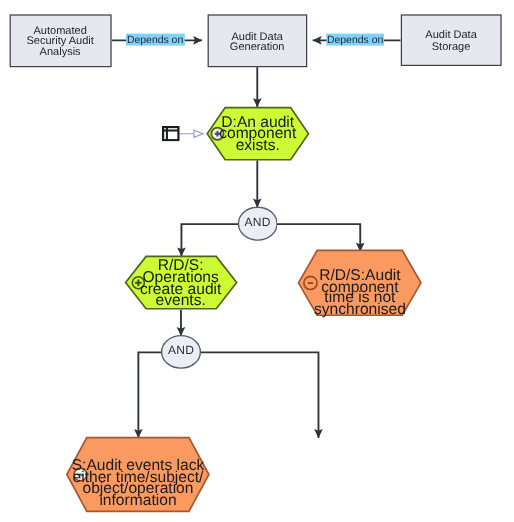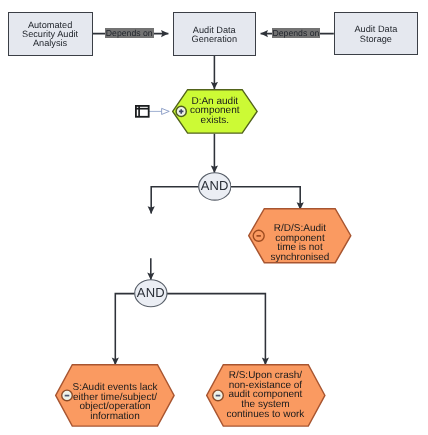--- a/index.html
+++ b/index.html
@@ -16,32 +16,32 @@
 
   .box{background:#e5e8ef;border:1.4px solid #3b3f46;
        display:flex;align-items:center;justify-content:center;}
   .box .txt{font-size:9.2px;line-height:9.1px;color:#22262d;text-align:center;
             white-space:pre;position:relative;top:1px;}
 
   .hexwrap{position:absolute;}
   .hexwrap > svg{position:absolute;left:0;top:0;overflow:visible;}
   .hextext{position:absolute;left:0;top:0;width:100%;height:100%;
            display:flex;align-items:center;justify-content:center;}
-  .hextext .txt{font-size:10px;line-height:9.8px;color:#181a1c;text-align:center;
+  .hextext .txt{font-size:13px;line-height:9.8px;color:#181a1c;text-align:center;
                 white-space:pre;}
 
   .gate{position:absolute;}
   .gate > svg{position:absolute;left:0;top:0;}
   .gate .lbl{position:absolute;left:0;top:0;width:100%;height:100%;
              display:flex;align-items:center;justify-content:center;
-             font-size:13px;color:#2b3038;letter-spacing:0.2px;
+             font-size:10px;color:#2b3038;letter-spacing:0.2px;
              padding-bottom:1.6px;box-sizing:border-box;}
 
   .elabel{position:absolute;font-size:8.7px;color:#22262d;white-space:nowrap;
-          background:#737373;padding:0 1px;}
+          background:#7dd3fc;padding:0 1px;}
 </style>
 </head>
 <body>
 
 <div id="canvas">
 
   <svg id="wire" viewBox="0 0 428 435" xmlns="http://www.w3.org/2000/svg">
     <defs>
       <marker id="ah" viewBox="0 0 8 10" refX="7.6" refY="5" markerWidth="8" markerHeight="10" orient="auto-start-reverse" markerUnits="userSpaceOnUse">
         <path d="M 0.2 1.4 L 7.7 5 L 0.2 8.6 L 1.6 5 Z" fill="#2e3239"></path>
@@ -101,20 +101,33 @@
       <circle cx="9.2" cy="22.4" r="5.1" fill="#edf2e6" stroke="#4f5e1c" stroke-width="1.5"></circle>
       <path d="M 9.2 20.15 L 9.2 24.65 M 6.95 22.4 L 11.45 22.4" stroke="#3d4563" stroke-width="1.6" stroke-linecap="butt"></path>
     </svg>
     <div class="hextext">
       <div class="txt">D:An audit
 component
 exists.</div>
     </div>
   </div>
 
+  <div class="hexwrap" style="left:103.6px;top:213.2px;width:93.9px;height:45px;">
+    <svg width="93.9" height="45" viewBox="0 0 93.9 45" xmlns="http://www.w3.org/2000/svg">
+      <polygon points="0.70,22.50 17.70,0.70 76.20,0.70 93.20,22.50 76.20,44.30 17.70,44.30" fill="#ccfa35" stroke="#52631a" stroke-width="1.4" stroke-linejoin="miter"></polygon>
+      <circle cx="11.3" cy="22.6" r="5.0" fill="#ccfa35" stroke="#45581a" stroke-width="1.4"></circle>
+      <path d="M 11.3 19.9 L 11.3 25.3 M 8.6 22.6 L 14.0 22.6" stroke="#3a4c15" stroke-width="1.6" stroke-linecap="butt"></path>
+    </svg>
+    <div class="hextext">
+      <div class="txt">R/D/S:
+Operations
+create audit
+events.</div>
+    </div>
+  </div>
 
   <div class="hexwrap" style="left:248.2px;top:208.4px;width:103.5px;height:70px;">
     <svg width="103.5" height="55.4" viewBox="0 0 103.5 55.4" xmlns="http://www.w3.org/2000/svg">
       <polygon points="0.70,27.70 16.30,0.70 87.20,0.70 102.80,27.70 87.20,54.70 16.30,54.70" fill="#fa9a61" stroke="#a85530" stroke-width="1.4" stroke-linejoin="miter"></polygon>
       <circle cx="10.7" cy="27.8" r="5.5" fill="#fa9a61" stroke="#9c4a1e" stroke-width="1.35"></circle>
       <path d="M 8.5 27.9 L 12.9 27.9" stroke="#8d3c14" stroke-width="1.45" stroke-linecap="butt"></path>
     </svg>
     <div class="hextext">
       <div class="txt">R/D/S:Audit
 component
@@ -130,34 +143,20 @@
       <path d="M 9.7 31.6 L 14.3 31.6" stroke="#4c5671" stroke-width="1.7" stroke-linecap="butt"></path>
     </svg>
     <div class="hextext">
       <div class="txt">S:Audit events lack
 either time/subject/
 object/operation
 information</div>
     </div>
   </div>
 
-  <div class="hexwrap" style="left:205.6px;top:363.9px;width:119.6px;height:62.8px;">
-    <svg width="119.6" height="62.8" viewBox="0 0 119.6 62.8" xmlns="http://www.w3.org/2000/svg">
-      <polygon points="0.70,31.40 17.30,0.70 102.30,0.70 118.90,31.40 102.30,62.10 17.30,62.10" fill="#fa9a61" stroke="#a85530" stroke-width="1.4" stroke-linejoin="miter"></polygon>
-      <circle cx="12" cy="31.4" r="5.3" fill="#eef2e8" stroke="#8a4a26" stroke-width="1.4"></circle>
-      <path d="M 9.7 31.6 L 14.3 31.6" stroke="#4c5671" stroke-width="1.7" stroke-linecap="butt"></path>
-    </svg>
-    <div class="hextext">
-      <div class="txt">R/S:Upon crash/
-non-existance of
-audit component
-the system
-continues to work</div>
-    </div>
-  </div>
 
   <div class="gate" style="left:197.9px;top:172.2px;width:33.6px;height:28.8px;">
     <svg width="33.6" height="28.8" viewBox="0 0 33.6 28.8" xmlns="http://www.w3.org/2000/svg">
       <ellipse cx="16.8" cy="14.4" rx="16.1" ry="13.7" fill="#ebeef4" stroke="#585f69" stroke-width="1.15"></ellipse>
     </svg>
     <div class="lbl">AND</div>
   </div>
 
   <div class="gate" style="left:134px;top:279.2px;width:33.7px;height:28.5px;">
     <svg width="33.7" height="28.5" viewBox="0 0 33.7 28.5" xmlns="http://www.w3.org/2000/svg">

